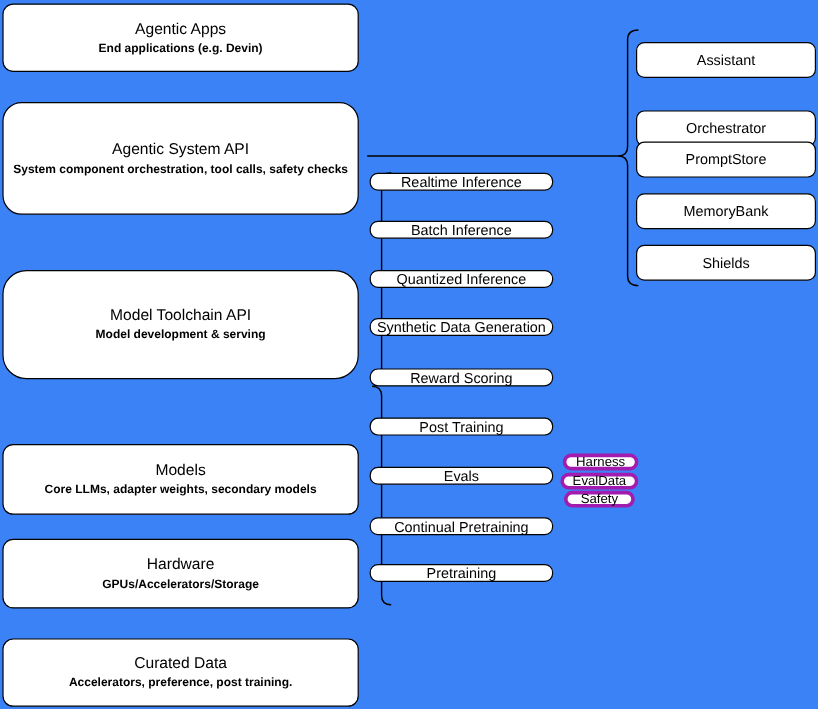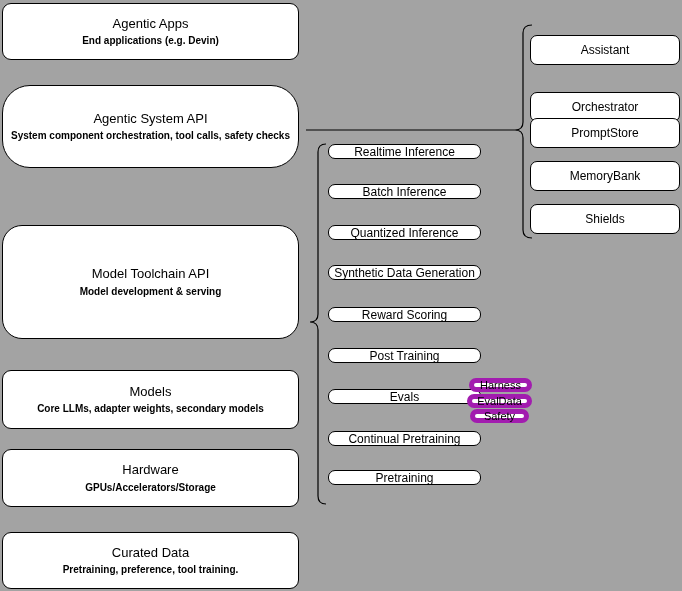--- a/index.html
+++ b/index.html
@@ -6,21 +6,21 @@
     margin: 0;
     padding: 0;
     background: #ffffff;
     font-family: "Liberation Sans", sans-serif;
     color: #000000;
   }
   .canvas {
     position: relative;
     width: 682px;
     height: 591px;
-    background: #a3a3a3;
+    background: #3b82f6;
     overflow: hidden;
   }
   svg.connectors {
     position: absolute;
     left: 0; top: 0;
     width: 682px; height: 591px;
     z-index: 1;
     pointer-events: none;
   }
   .stackbox {
@@ -55,27 +55,27 @@
     background: #ffffff;
     border: 1px solid #000000;
     border-radius: 7px;
     display: flex;
     align-items: center;
     justify-content: center;
     font-size: 12px;
     white-space: nowrap;
     z-index: 2;
   }
-  .svc { left: 328px; width: 153px; height: 15px; }
+  .svc { left: 308px; width: 153px; height: 15px; }
   .cmp { left: 530px; width: 150px; height: 30px; }
   .pill {
     position: absolute;
     box-sizing: border-box;
     background: #ffffff;
-    border: 5px solid #a21caf;
+    border: 3px solid #a21caf;
     border-radius: 8px;
     display: flex;
     align-items: center;
     justify-content: center;
     font-size: 11px;
     white-space: nowrap;
     z-index: 3;
   }
 </style>
 </head>
@@ -86,39 +86,39 @@
   <svg class="connectors" viewBox="0 0 682 591" xmlns="http://www.w3.org/2000/svg">
     <line x1="306" y1="130" x2="515" y2="130" stroke="#000000" stroke-width="1.2"></line>
     <path d="M326 144 Q318 144 318 152 L318 314 Q318 322 310 322 Q318 322 318 330 L318 496 Q318 504 326 504" fill="none" stroke="#000000" stroke-width="1.2"></path>
     <path d="M532 25 Q523 25 523 33 L523 122 Q523 130 515 130 Q523 130 523 138 L523 230 Q523 238 532 238" fill="none" stroke="#000000" stroke-width="1.2"></path>
   </svg>
 
   <div class="stackbox" style="top:3px;height:57px;border-radius:9px">
     <div class="title">Agentic Apps</div>
     <div class="subtitle">End applications (e.g. Devin)</div>
   </div>
-  <div class="stackbox" style="top:85px;height:83px;border-radius:28px">
+  <div class="stackbox" style="top:85px;height:94px;border-radius:16px">
     <div class="title">Agentic System API</div>
     <div class="subtitle">System component orchestration, tool calls, safety checks</div>
   </div>
-  <div class="stackbox" style="top:225px;height:114px;border-radius:20px">
+  <div class="stackbox" style="top:225px;height:91px;border-radius:20px">
     <div class="title">Model Toolchain API</div>
     <div class="subtitle">Model development &amp; serving</div>
   </div>
   <div class="stackbox" style="top:370px;height:59px;border-radius:9px">
     <div class="title">Models</div>
     <div class="subtitle">Core LLMs, adapter weights, secondary models</div>
   </div>
   <div class="stackbox" style="top:449px;height:58px;border-radius:9px">
     <div class="title">Hardware</div>
     <div class="subtitle">GPUs/Accelerators/Storage</div>
   </div>
   <div class="stackbox" style="top:532px;height:57px;border-radius:9px">
     <div class="title">Curated Data</div>
-    <div class="subtitle">Pretraining, preference, tool training.</div>
+    <div class="subtitle">Accelerators, preference, post training.</div>
   </div>
 
   <div class="node svc" style="top:144px">
     <span>Realtime Inference</span>
   </div>
   <div class="node svc" style="top:184px">
     <span>Batch Inference</span>
   </div>
   <div class="node svc" style="top:225px">
     <span>Quantized Inference</span>

